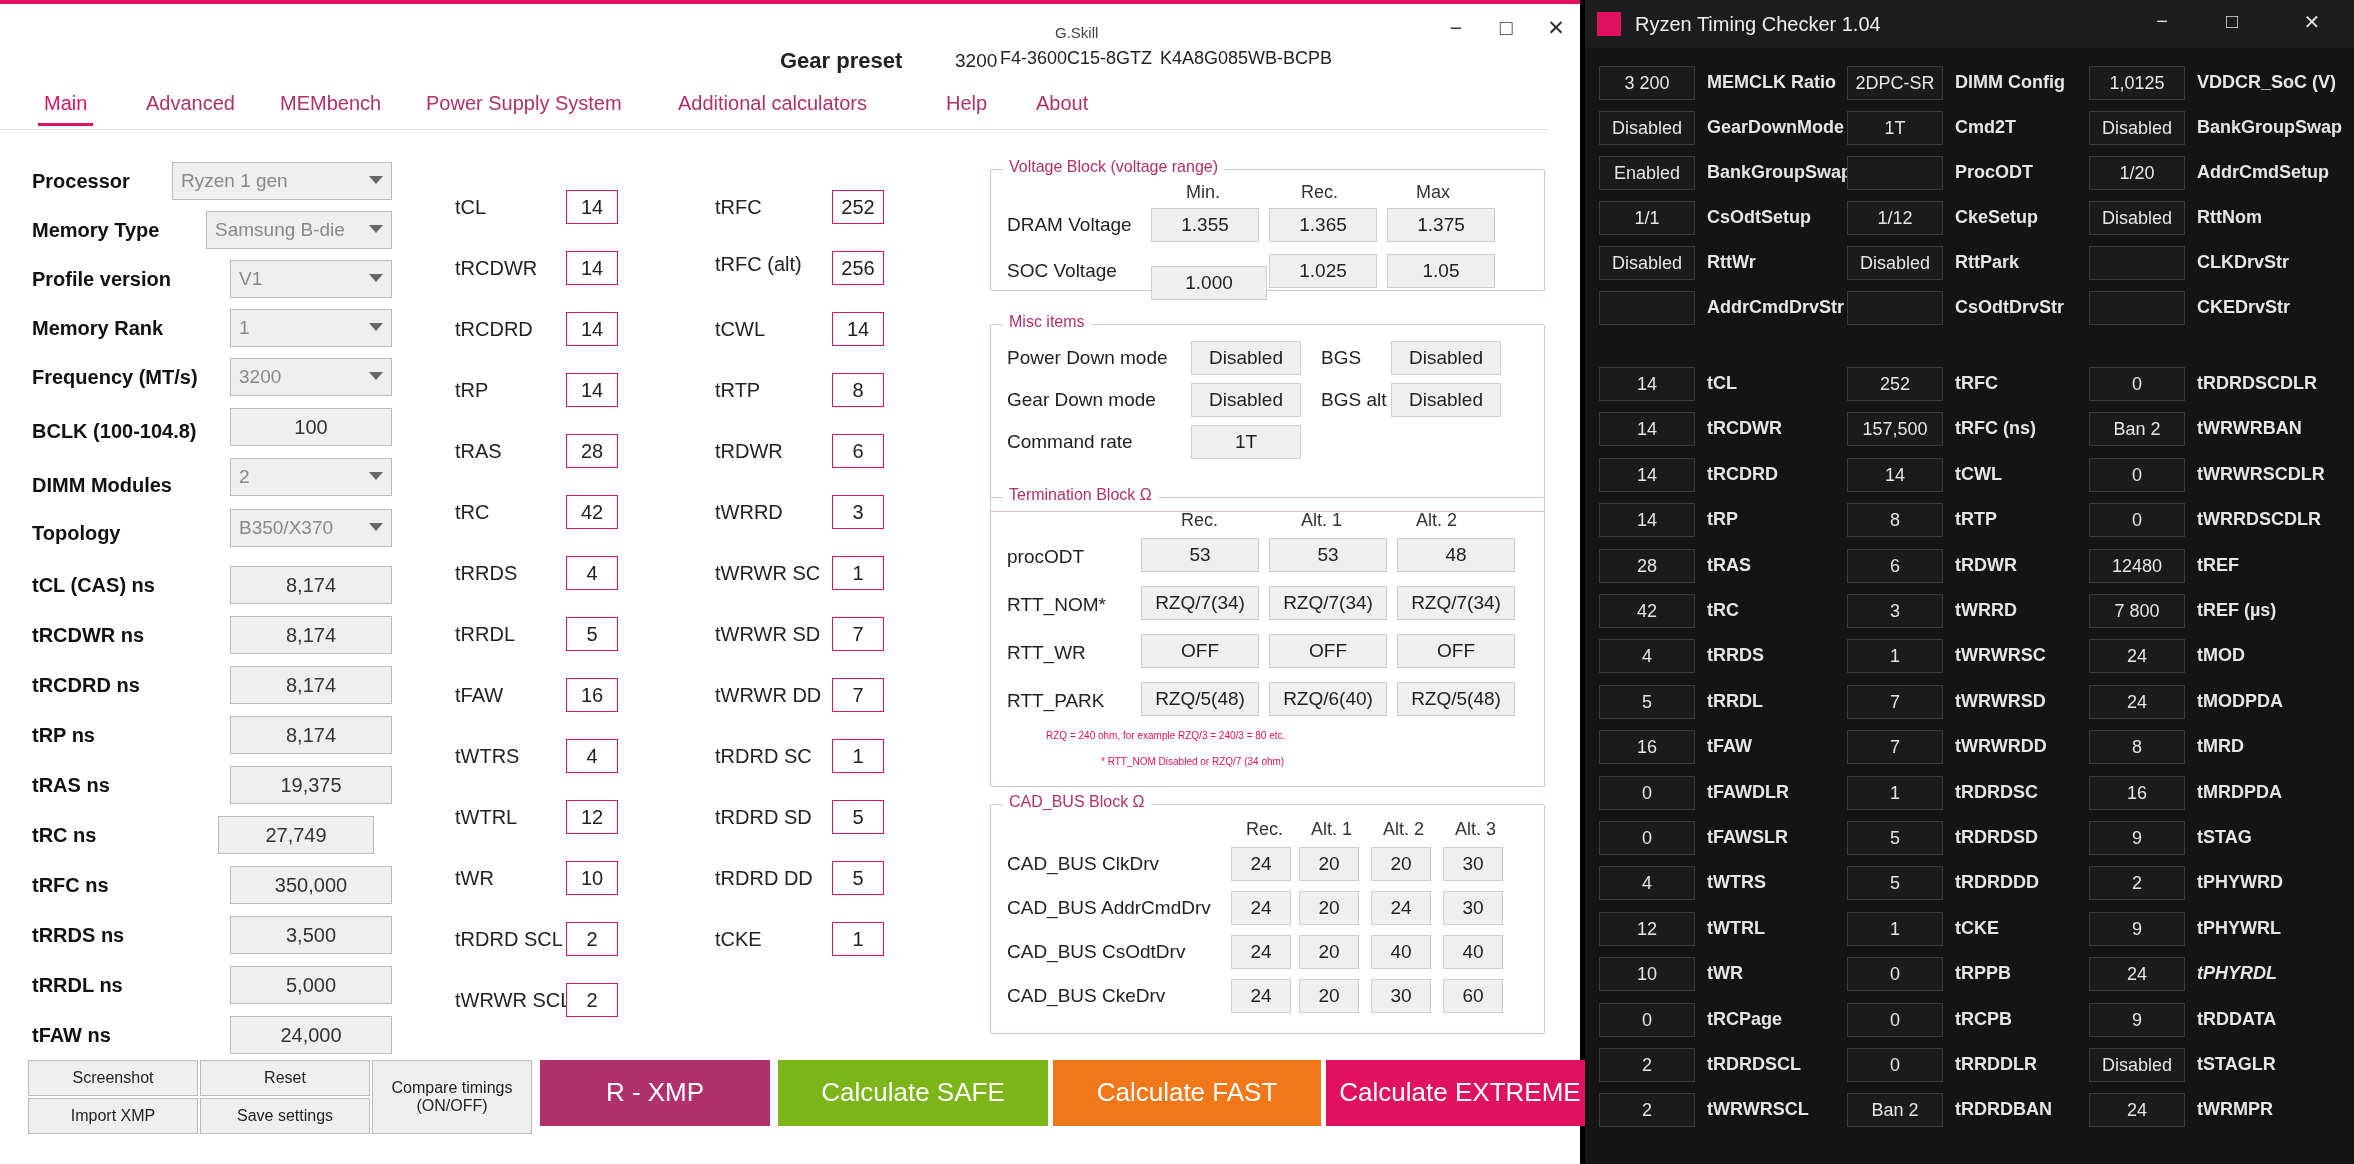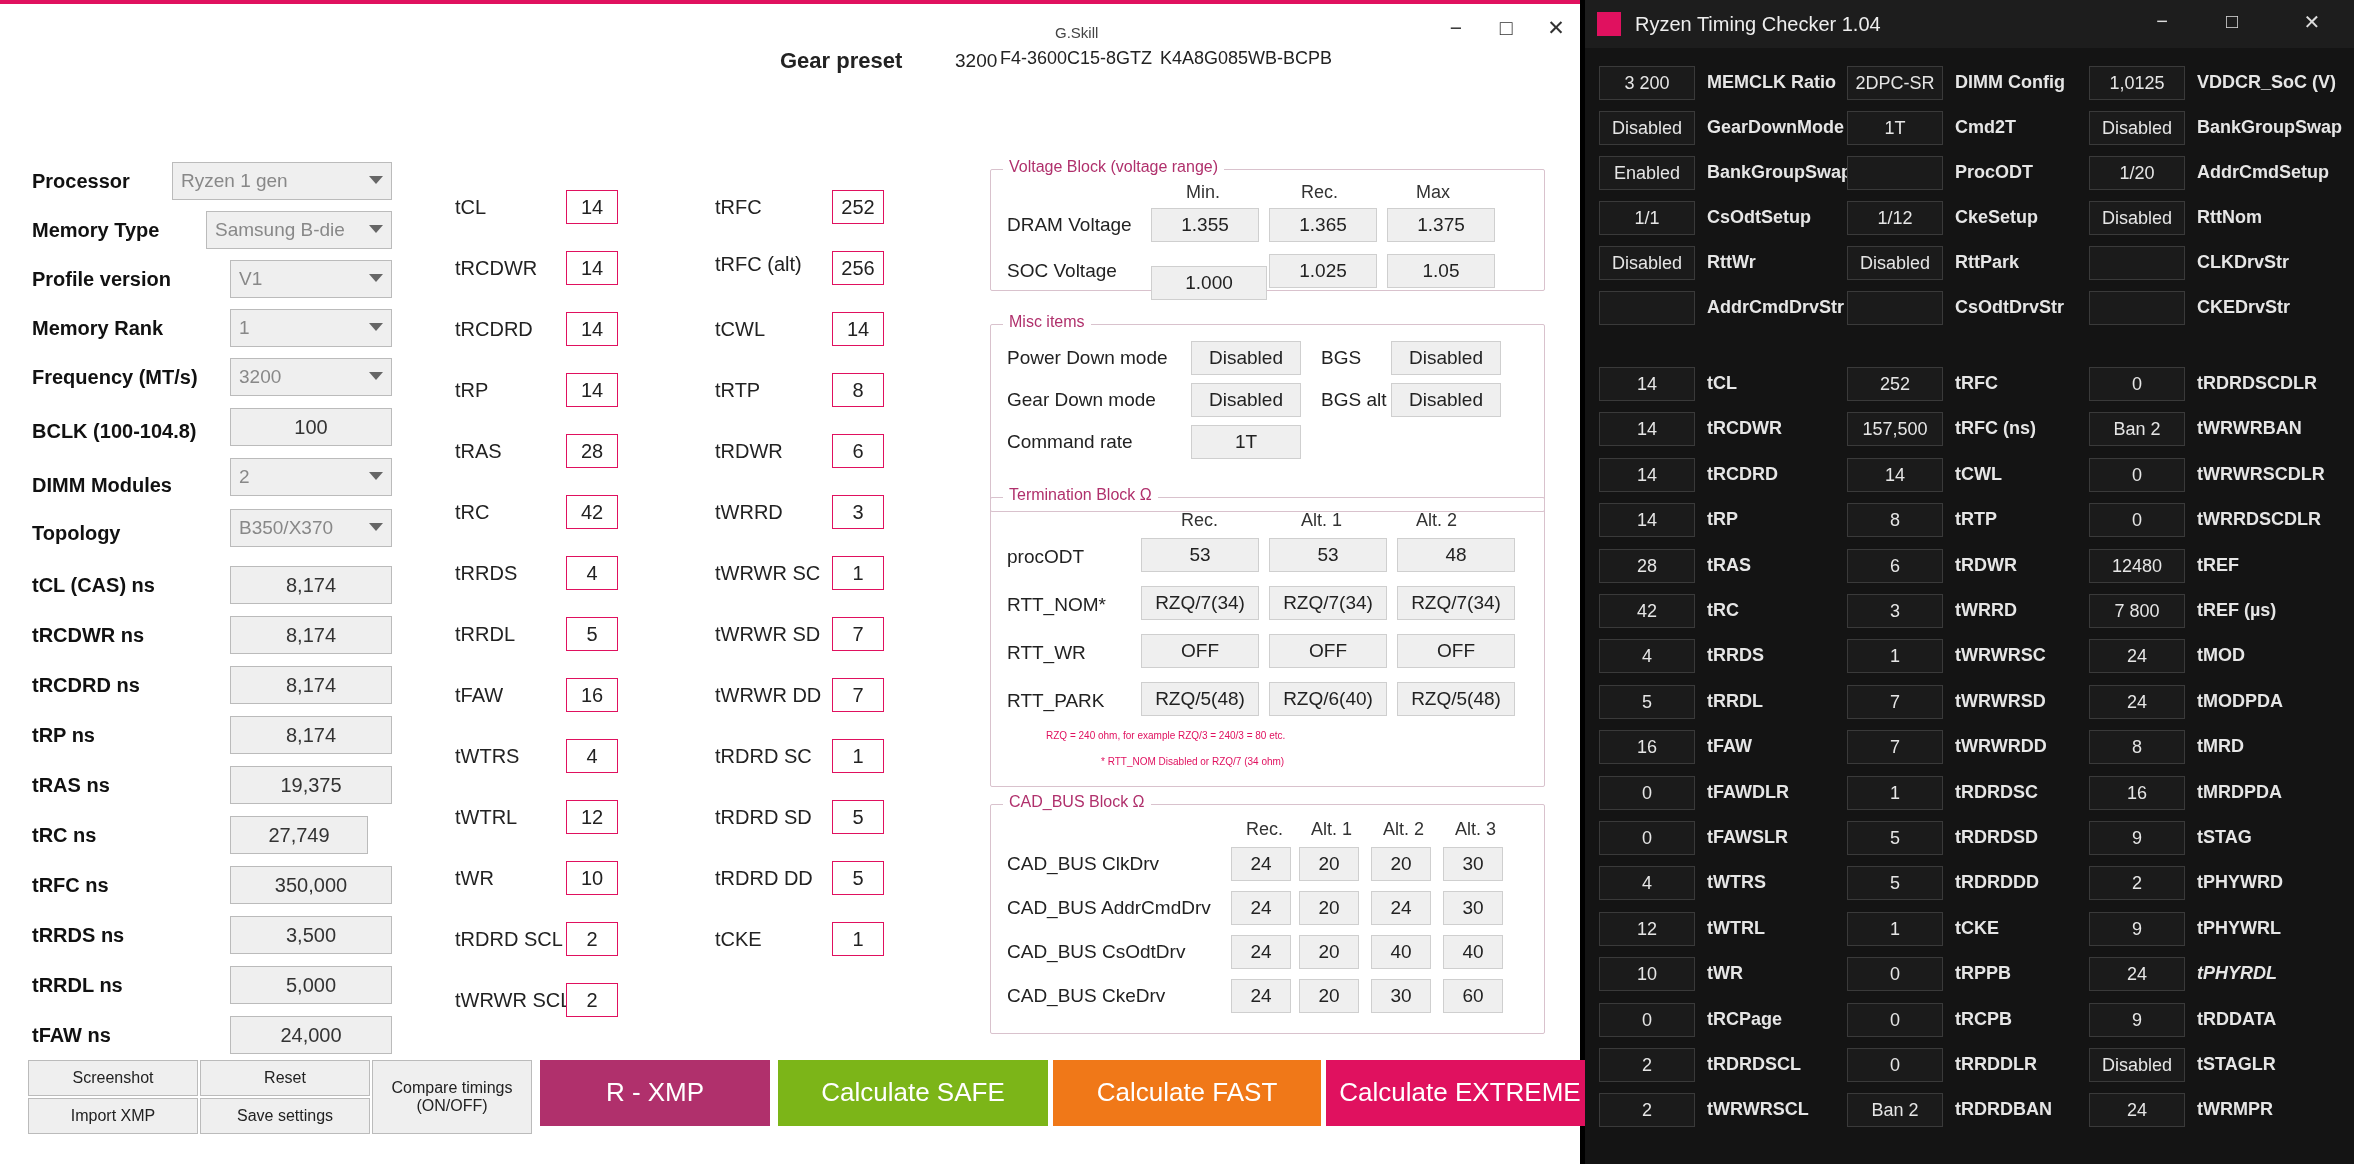--- a/index.html
+++ b/index.html
@@ -116,20 +116,29 @@
     <div class="gskill">G.Skill</div>
     <div class="pn1">F4-3600C15-8GTZ</div>
     <div class="pn2">K4A8G085WB-BCPB</div>
     <div class="win-btns">
       <div class="win-btn">−</div>
       <div class="win-btn">□</div>
       <div class="win-btn">✕</div>
     </div>
   </div>
 
+  <div class="menubar">
+    <div class="menu-item active" style="left:38px">Main</div>
+    <div class="menu-item" style="left:140px">Advanced</div>
+    <div class="menu-item" style="left:274px">MEMbench</div>
+    <div class="menu-item" style="left:420px">Power Supply System</div>
+    <div class="menu-item" style="left:672px">Additional calculators</div>
+    <div class="menu-item" style="left:940px">Help</div>
+    <div class="menu-item" style="left:1030px">About</div>
+  </div>
 
   <div>
     <div class="lbl" style="left:32px; top:166px">Processor</div>
     <div class="sel" style="left:172px; top:158px; width:220px">
       <span>Ryzen 1 gen</span><i class="caret"></i>
     </div>
 
     <div class="lbl" style="left:32px; top:215px">Memory Type</div>
     <div class="sel" style="left:206px; top:207px; width:186px">
       <span>Samsung B-die</span><i class="caret"></i>
@@ -172,21 +181,21 @@
     <div class="lbl" style="left:32px; top:670px">tRCDRD ns</div>
     <div class="val" style="left:230px; top:662px; width:162px">8,174</div>
 
     <div class="lbl" style="left:32px; top:720px">tRP ns</div>
     <div class="val" style="left:230px; top:712px; width:162px">8,174</div>
 
     <div class="lbl" style="left:32px; top:770px">tRAS ns</div>
     <div class="val" style="left:230px; top:762px; width:162px">19,375</div>
 
     <div class="lbl" style="left:32px; top:820px">tRC ns</div>
-    <div class="val" style="left:230px; top:812px; width:138px">27,749</div>
+    <div class="val" style="left:218px; top:812px; width:156px">27,749</div>
 
     <div class="lbl" style="left:32px; top:870px">tRFC ns</div>
     <div class="val" style="left:230px; top:862px; width:162px">350,000</div>
 
     <div class="lbl" style="left:32px; top:920px">tRRDS ns</div>
     <div class="val" style="left:230px; top:912px; width:162px">3,500</div>
 
     <div class="lbl" style="left:32px; top:970px">tRRDL ns</div>
     <div class="val" style="left:230px; top:962px; width:162px">5,000</div>
 

